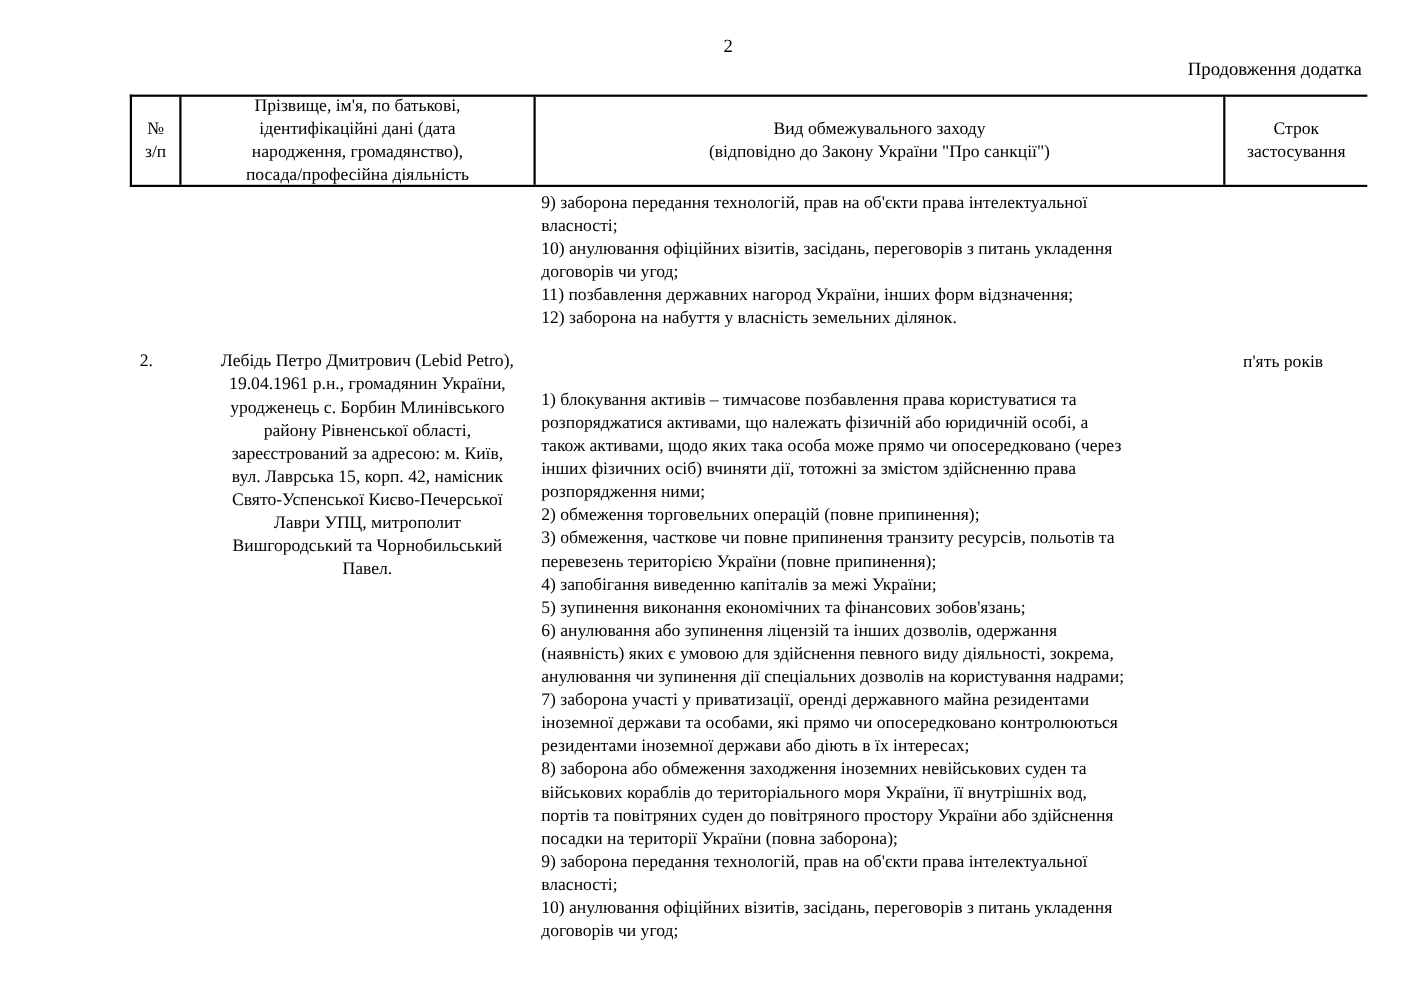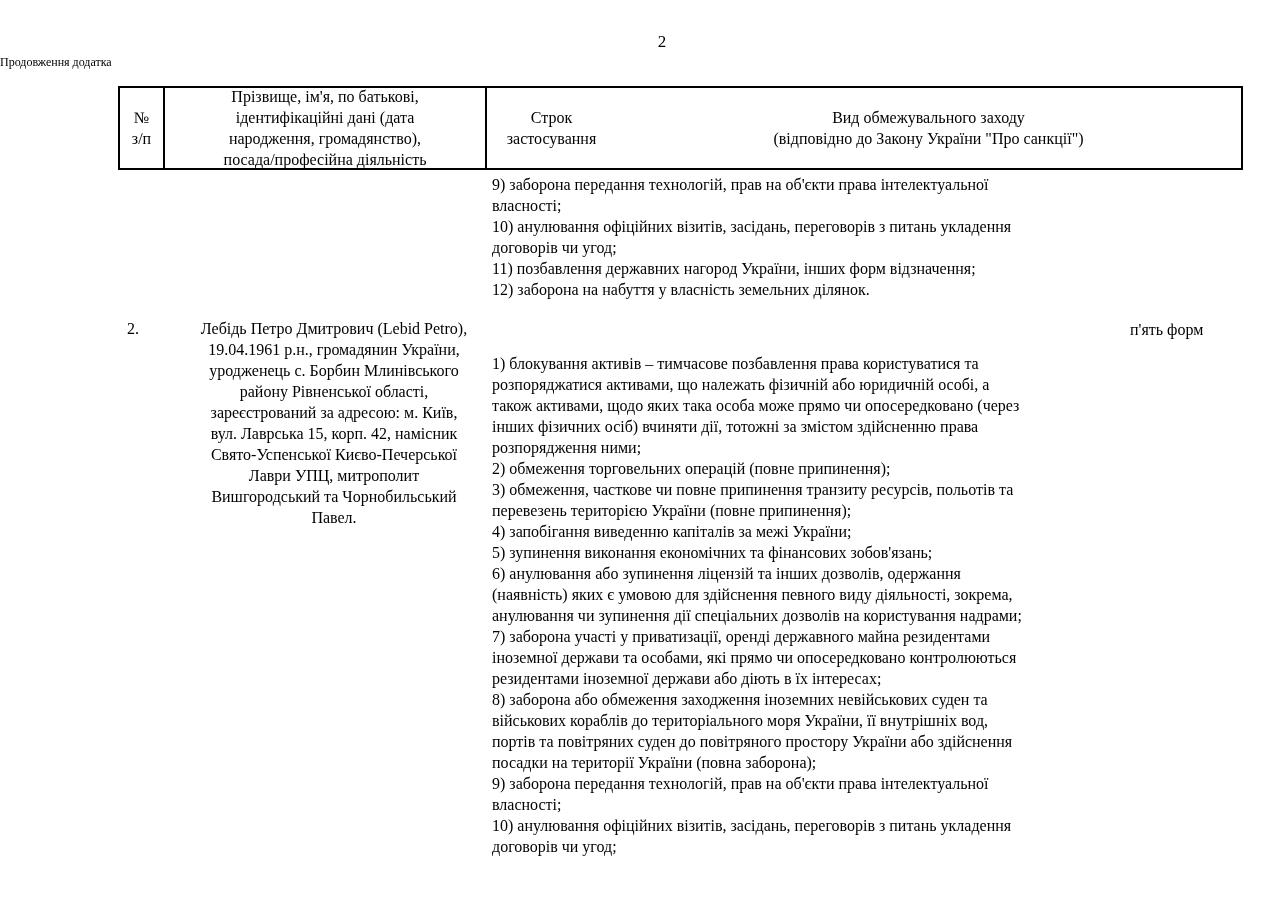--- a/index.html
+++ b/index.html
@@ -24,22 +24,22 @@
     width: 1324px; 
     text-align: center;
     font-size: 17px;
     line-height: 21px;
   }
   .continuation-note {
     position: absolute;
     top: 52px;
     left: 0;
     width: 1238px;
-    text-align: left;
-    font-size: 12px;
+    text-align: right;
+    font-size: 17px;
     line-height: 21px;
   }
   .table-header {
     position: absolute;
     left: 118px;
     top: 86px;
     width: 1125px;
     height: 84px;
     display: flex;
     border-top: 2px solid #000;
@@ -76,24 +76,24 @@
 
   <div class="continuation-note txt">Продовження додатка</div>
 
   <div class="table-header">
     <div class="th-cell th-number th-divider txt">№
 з/п</div>
     <div class="th-cell th-person th-divider txt">Прізвище, ім'я, по батькові,
 ідентифікаційні дані (дата
 народження, громадянство),
 посада/професійна діяльність</div>
+    <div class="th-cell th-measure th-divider txt">Вид обмежувального заходу
+(відповідно до Закону України "Про санкції")</div>
     <div class="th-cell th-term txt">Строк
 застосування</div>
-    <div class="th-cell th-measure th-divider txt">Вид обмежувального заходу
-(відповідно до Закону України "Про санкції")</div>
   </div>
 
   <div class="abs row-cont-measures txt">9) заборона передання технологій, прав на об'єкти права інтелектуальної
 власності;
 10) анулювання офіційних візитів, засідань, переговорів з питань укладення
 договорів чи угод;
 11) позбавлення державних нагород України, інших форм відзначення;
 12) заборона на набуття у власність земельних ділянок.</div>
 
   <div class="abs row2-number txt">2.</div>
@@ -127,15 +127,15 @@
 резидентами іноземної держави або діють в їх інтересах;
 8) заборона або обмеження заходження іноземних невійськових суден та
 військових кораблів до територіального моря України, її внутрішніх вод,
 портів та повітряних суден до повітряного простору України або здійснення
 посадки на території України (повна заборона);
 9) заборона передання технологій, прав на об'єкти права інтелектуальної
 власності;
 10) анулювання офіційних візитів, засідань, переговорів з питань укладення
 договорів чи угод;</div>
 
-  <div class="abs row2-term txt">п'ять форм</div>
+  <div class="abs row2-term txt">п'ять років</div>
 
 </div>
 
 </body></html>

